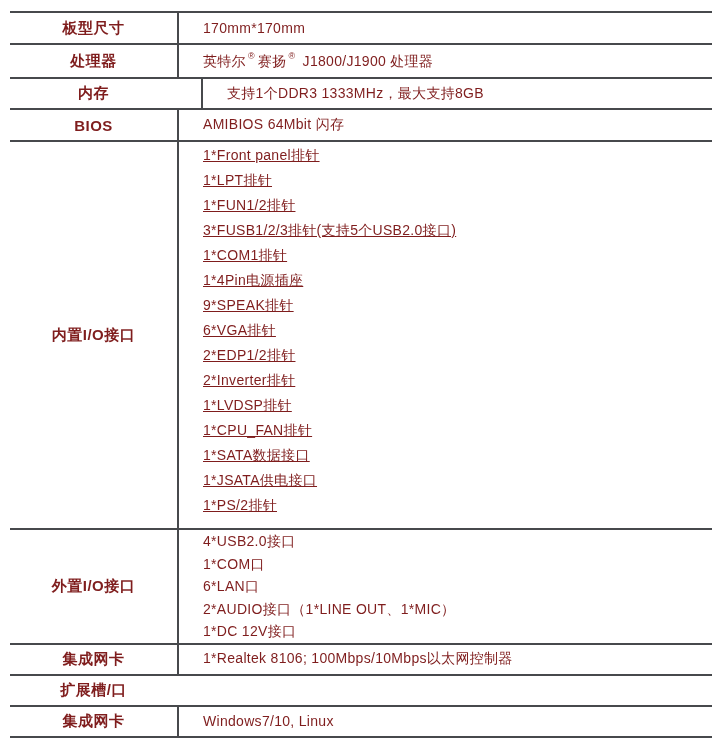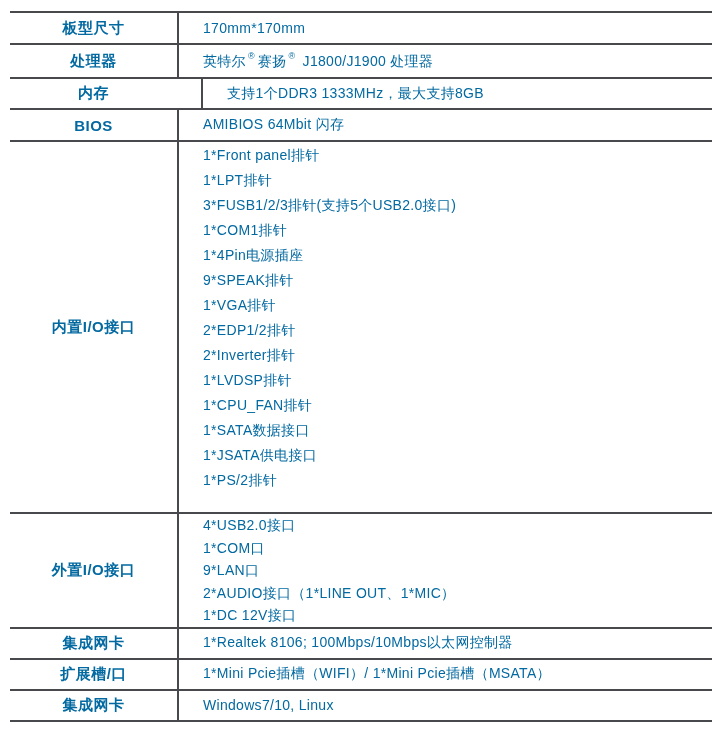--- a/index.html
+++ b/index.html
@@ -3,21 +3,21 @@
 <meta charset="utf-8">
 <style>
   * { margin: 0; padding: 0; box-sizing: border-box; }
   html, body { background: #ffffff; }
   .page {
     position: relative;
     width: 724px;
     height: 739px;
     background: #ffffff;
     font-family: "Liberation Sans", "DejaVu Sans", sans-serif;
-    color: #0369a1;
+    color: #7f1d1d;
   }
   .spec-table {
     position: absolute;
     left: 10px;
     top: 11px;
     width: 702px;
     border-top: 2px solid #47494c;
   }
   .row {
     display: flex;
@@ -50,21 +50,21 @@
     position: relative;
     top: -1px;
     vertical-align: super;
     margin: 0 3px 0 2px;
   }
   
   .row-board-size     { min-height: 32px; }
   .row-processor      { min-height: 34px; }
   .row-memory         { min-height: 31px; gap: 24px; }
   .row-bios           { min-height: 32px; }
-  .row-internal-io .value-cell { padding-top: 1px; padding-bottom: 19px; }
+  .row-internal-io .value-cell { padding-top: 1px; padding-bottom: 10px; text-decoration: underline; }
   .row-internal-io .value-line { line-height: 25px; }
   .row-external-io .value-line { line-height: 22.6px; }
   .row-lan-controller { min-height: 31px; }
   .row-expansion      { min-height: 31px; }
   .row-os             { min-height: 31px; }
 </style>
 </head>
 <body>
 
 <div class="page">
@@ -91,55 +91,53 @@
         <div class="label-cell">BIOS</div>
         <div class="value-cell">
           <div class="value-line">AMIBIOS 64Mbit 闪存</div>
         </div>
       </div>
       <div class="row row-internal-io">
         <div class="label-cell">内置I/O接口</div>
         <div class="value-cell">
           <div class="value-line">1*Front panel排针</div>
           <div class="value-line">1*LPT排针</div>
+          <div class="value-line">1*FUN1/2排针</div>
           <div class="value-line">3*FUSB1/2/3排针(支持5个USB2.0接口)</div>
           <div class="value-line">1*COM1排针</div>
           <div class="value-line">1*4Pin电源插座</div>
           <div class="value-line">9*SPEAK排针</div>
-          <div class="value-line">1*VGA排针</div>
+          <div class="value-line">6*VGA排针</div>
           <div class="value-line">2*EDP1/2排针</div>
           <div class="value-line">2*Inverter排针</div>
           <div class="value-line">1*LVDSP排针</div>
           <div class="value-line">1*CPU_FAN排针</div>
           <div class="value-line">1*SATA数据接口</div>
           <div class="value-line">1*JSATA供电接口</div>
           <div class="value-line">1*PS/2排针</div>
         </div>
       </div>
       <div class="row row-external-io">
         <div class="label-cell">外置I/O接口</div>
         <div class="value-cell">
           <div class="value-line">4*USB2.0接口</div>
           <div class="value-line">1*COM口</div>
-          <div class="value-line">9*LAN口</div>
+          <div class="value-line">6*LAN口</div>
           <div class="value-line">2*AUDIO接口（1*LINE OUT、1*MIC）</div>
           <div class="value-line">1*DC 12V接口</div>
         </div>
       </div>
       <div class="row row-lan-controller">
         <div class="label-cell">集成网卡</div>
         <div class="value-cell">
           <div class="value-line">1*Realtek 8106; 100Mbps/10Mbps以太网控制器</div>
         </div>
       </div>
       <div class="row row-expansion">
         <div class="label-cell">扩展槽/口</div>
-        <div class="value-cell">
-          <div class="value-line">1*Mini Pcie插槽（WIFI）/ 1*Mini Pcie插槽（MSATA）</div>
-        </div>
       </div>
       <div class="row row-os">
         <div class="label-cell">集成网卡</div>
         <div class="value-cell">
           <div class="value-line">Windows7/10, Linux</div>
         </div>
       </div>
     </div>
 </div>
 

